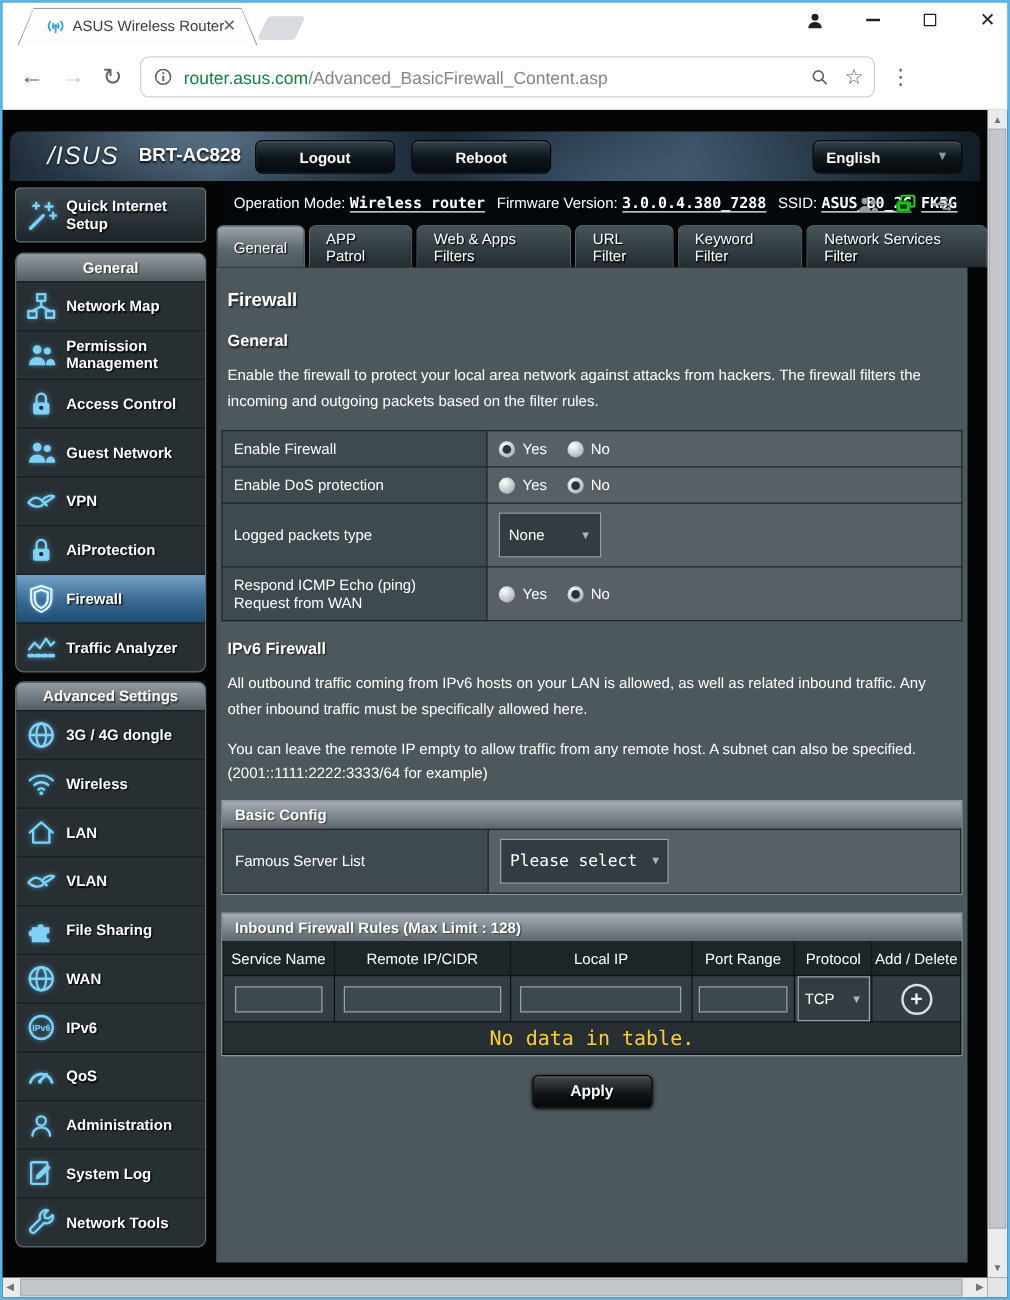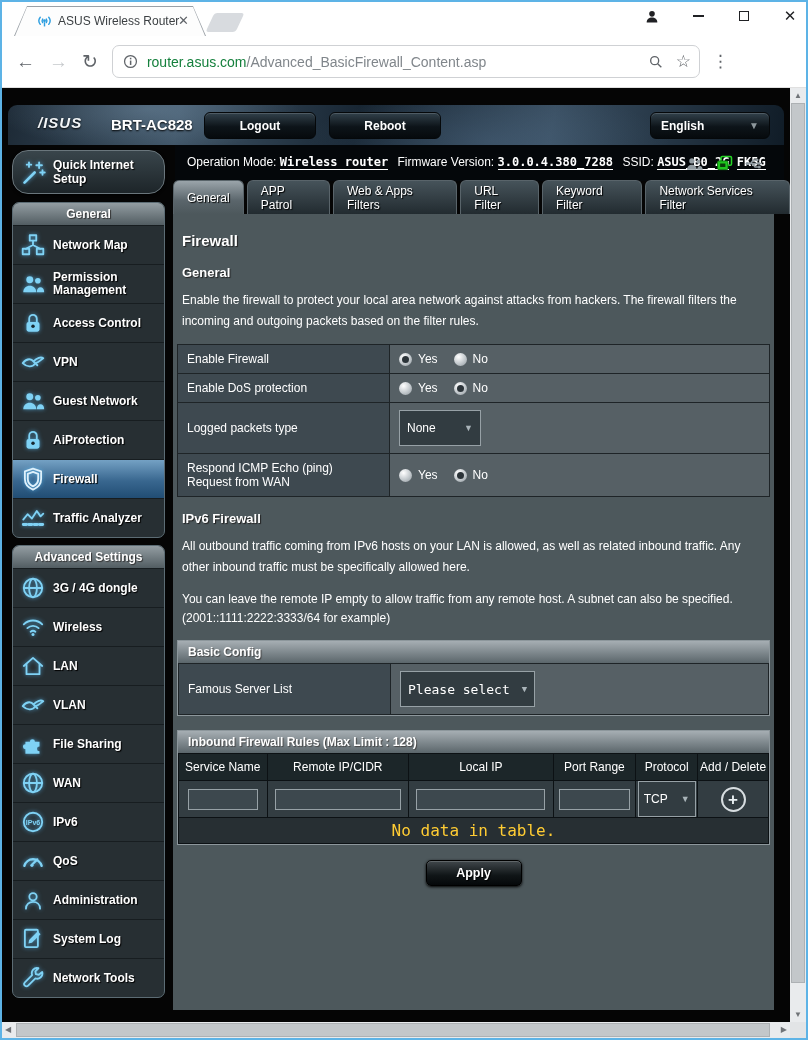--- a/index.html
+++ b/index.html
@@ -43,34 +43,34 @@
   .hthumb { position:absolute; top:1px; bottom:1px; left:14px; right:20px; background:#c3c7ca; border:1px solid #adb1b4; }
   .corner { position:absolute; right:2px; bottom:2px; width:16px; height:16px; background:#e2e4e6; z-index:41; }
 
   
   .banner { position:absolute; left:6px; top:17px; width:776px; height:40px; border-radius:9px 9px 0 0;
     background:
       radial-gradient(ellipse 220px 60px at 18% 10%, rgba(140,170,195,.35), transparent 70%),
       radial-gradient(ellipse 260px 70px at 62% 90%, rgba(90,120,150,.30), transparent 70%),
       linear-gradient(100deg, #1d2a36 0%, #3e5365 22%, #182633 45%, #3a4f62 70%, #101c27 100%);
   }
-  .asus-logo { position:absolute; left:30px; top:9px; font-size:15px; font-weight:bold; font-style:italic; letter-spacing:1px; color:#f2f5f7; text-shadow:0 1px 2px #000; }
+  .asus-logo { position:absolute; left:30px; top:9px; font-size:20px; font-weight:normal; font-style:italic; letter-spacing:1px; color:#f2f5f7; text-shadow:0 1px 2px #000; }
   .model { position:absolute; left:103px; top:11px; font-size:15px; font-weight:bold; color:#fff; text-shadow:0 1px 2px #000; }
   .hbtn { position:absolute; top:7px; height:27px; border-radius:6px; border:1px solid #05080a; background:linear-gradient(#32414b, #0d1419 55%, #060a0d); color:#fff; font-weight:bold; font-size:12px; display:flex; align-items:center; justify-content:center; box-shadow:inset 0 1px 0 rgba(255,255,255,.15); }
   .lang { padding:0 10px; justify-content:space-between; }
   .lang .car { color:#8d979c; font-size:10px; margin-left:16px; }
 
   
   .opstrip { position:absolute; left:173px; top:57px; width:609px; height:36px; background:#04070a; }
   .optext { position:absolute; left:12px; top:10px; font-size:12px; color:#fff; white-space:nowrap; }
   .oplink { font-family:"DejaVu Sans Mono", monospace; font-weight:bold; border-bottom:1px solid #fff; }
   .opicons { position:absolute; right:18px; top:8px; display:flex; gap:9px; align-items:center; }
 
   
-  .qis { position:absolute; left:10px; top:62px; width:153px; height:44px; border-radius:16px; border:1px solid #6a767c; background:linear-gradient(#39454b, #1d2529); display:flex; align-items:center; box-shadow:0 1px 3px #000; }
+  .qis { position:absolute; left:10px; top:62px; width:153px; height:44px; border-radius:4px; border:1px solid #6a767c; background:linear-gradient(#39454b, #1d2529); display:flex; align-items:center; box-shadow:0 1px 3px #000; }
   .qis .txt { font-size:12px; font-weight:bold; color:#fff; line-height:14px; width:96px; text-shadow:1px 1px 1px #000; }
   .sgroup { position:absolute; left:10px; width:153px; border:1px solid #5c6c74; border-radius:7px; background:#272f33; overflow:hidden; }
   .sghead { height:22px; background:linear-gradient(#939da2, #525d62); color:#fff; font-size:12px; font-weight:bold; text-align:center; line-height:22px; text-shadow:1px 1px 1px #333; }
   .sb-item { height:39px; display:flex; align-items:center; border-top:1px solid #171d20; }
   .sb-item:first-of-type { border-top:none; }
   .sb-ico { width:40px; display:flex; justify-content:center; }
   .sb-label { font-size:12px; font-weight:bold; color:#fff; line-height:13px; width:104px; text-shadow:1px 1px 1px #000; }
   .sb-item.active { background:linear-gradient(#74a1c4, #39678f 55%, #214d74); }
   .icn { stroke:#7fd2f5; fill:none; stroke-width:1.7; stroke-linecap:round; stroke-linejoin:round; filter:drop-shadow(0 0 2px rgba(90,190,245,.7)); }
   .icn .fl { fill:#7fd2f5; stroke:none; }
@@ -271,37 +271,37 @@
           <rect x="6" y="11" width="12" height="9" rx="2" class="fl"></rect>
             <circle cx="12" cy="15" r="1.6" fill="#17262e" stroke="none"></circle>
         </svg>
       </span>
       <span class="sb-label">Access Control</span>
     </div>
 
     <div class="sb-item">
       <span class="sb-ico">
         <svg class="icn" viewBox="0 0 24 24" width="26" height="26">
-          <path d="M2.5,13 C7,7.5 11,9.5 12.5,11.5 C15.5,8 19.5,7 21.5,8.5 C19,10 18,12 14.5,13 C11.5,17.5 6,16.5 2.5,13 Z"></path>
-          <path d="M12.5,11.5 L16,15"></path>
-        </svg>
-      </span>
-      <span class="sb-label">VPN</span>
-    </div>
-
-    <div class="sb-item">
-      <span class="sb-ico">
-        <svg class="icn" viewBox="0 0 24 24" width="26" height="26">
           <circle cx="9" cy="8" r="3.2" class="fl"></circle>
             <circle cx="16.5" cy="9" r="2.6" class="fl"></circle>
           <path d="M3,19.5 c0-3.8 2.7-6 6-6 s6,2.2 6,6 z" class="fl"></path>
             <path d="M15.5,19.5 c0-2.8 1.5-4.5 3.4-4.5 s3.4,1.7 3.4,4.5 z" class="fl"></path>
         </svg>
       </span>
       <span class="sb-label">Guest Network</span>
+    </div>
+
+    <div class="sb-item">
+      <span class="sb-ico">
+        <svg class="icn" viewBox="0 0 24 24" width="26" height="26">
+          <path d="M2.5,13 C7,7.5 11,9.5 12.5,11.5 C15.5,8 19.5,7 21.5,8.5 C19,10 18,12 14.5,13 C11.5,17.5 6,16.5 2.5,13 Z"></path>
+          <path d="M12.5,11.5 L16,15"></path>
+        </svg>
+      </span>
+      <span class="sb-label">VPN</span>
     </div>
 
     <div class="sb-item">
       <span class="sb-ico">
         <svg class="icn" viewBox="0 0 24 24" width="26" height="26">
           <path d="M8.5,11 V8 a3.5,3.5 0 0 1 7,0 v3"></path>
           <rect x="6" y="11" width="12" height="9" rx="2" class="fl"></rect>
             <circle cx="12" cy="15" r="1.6" fill="#17262e" stroke="none"></circle>
         </svg>
       </span>

